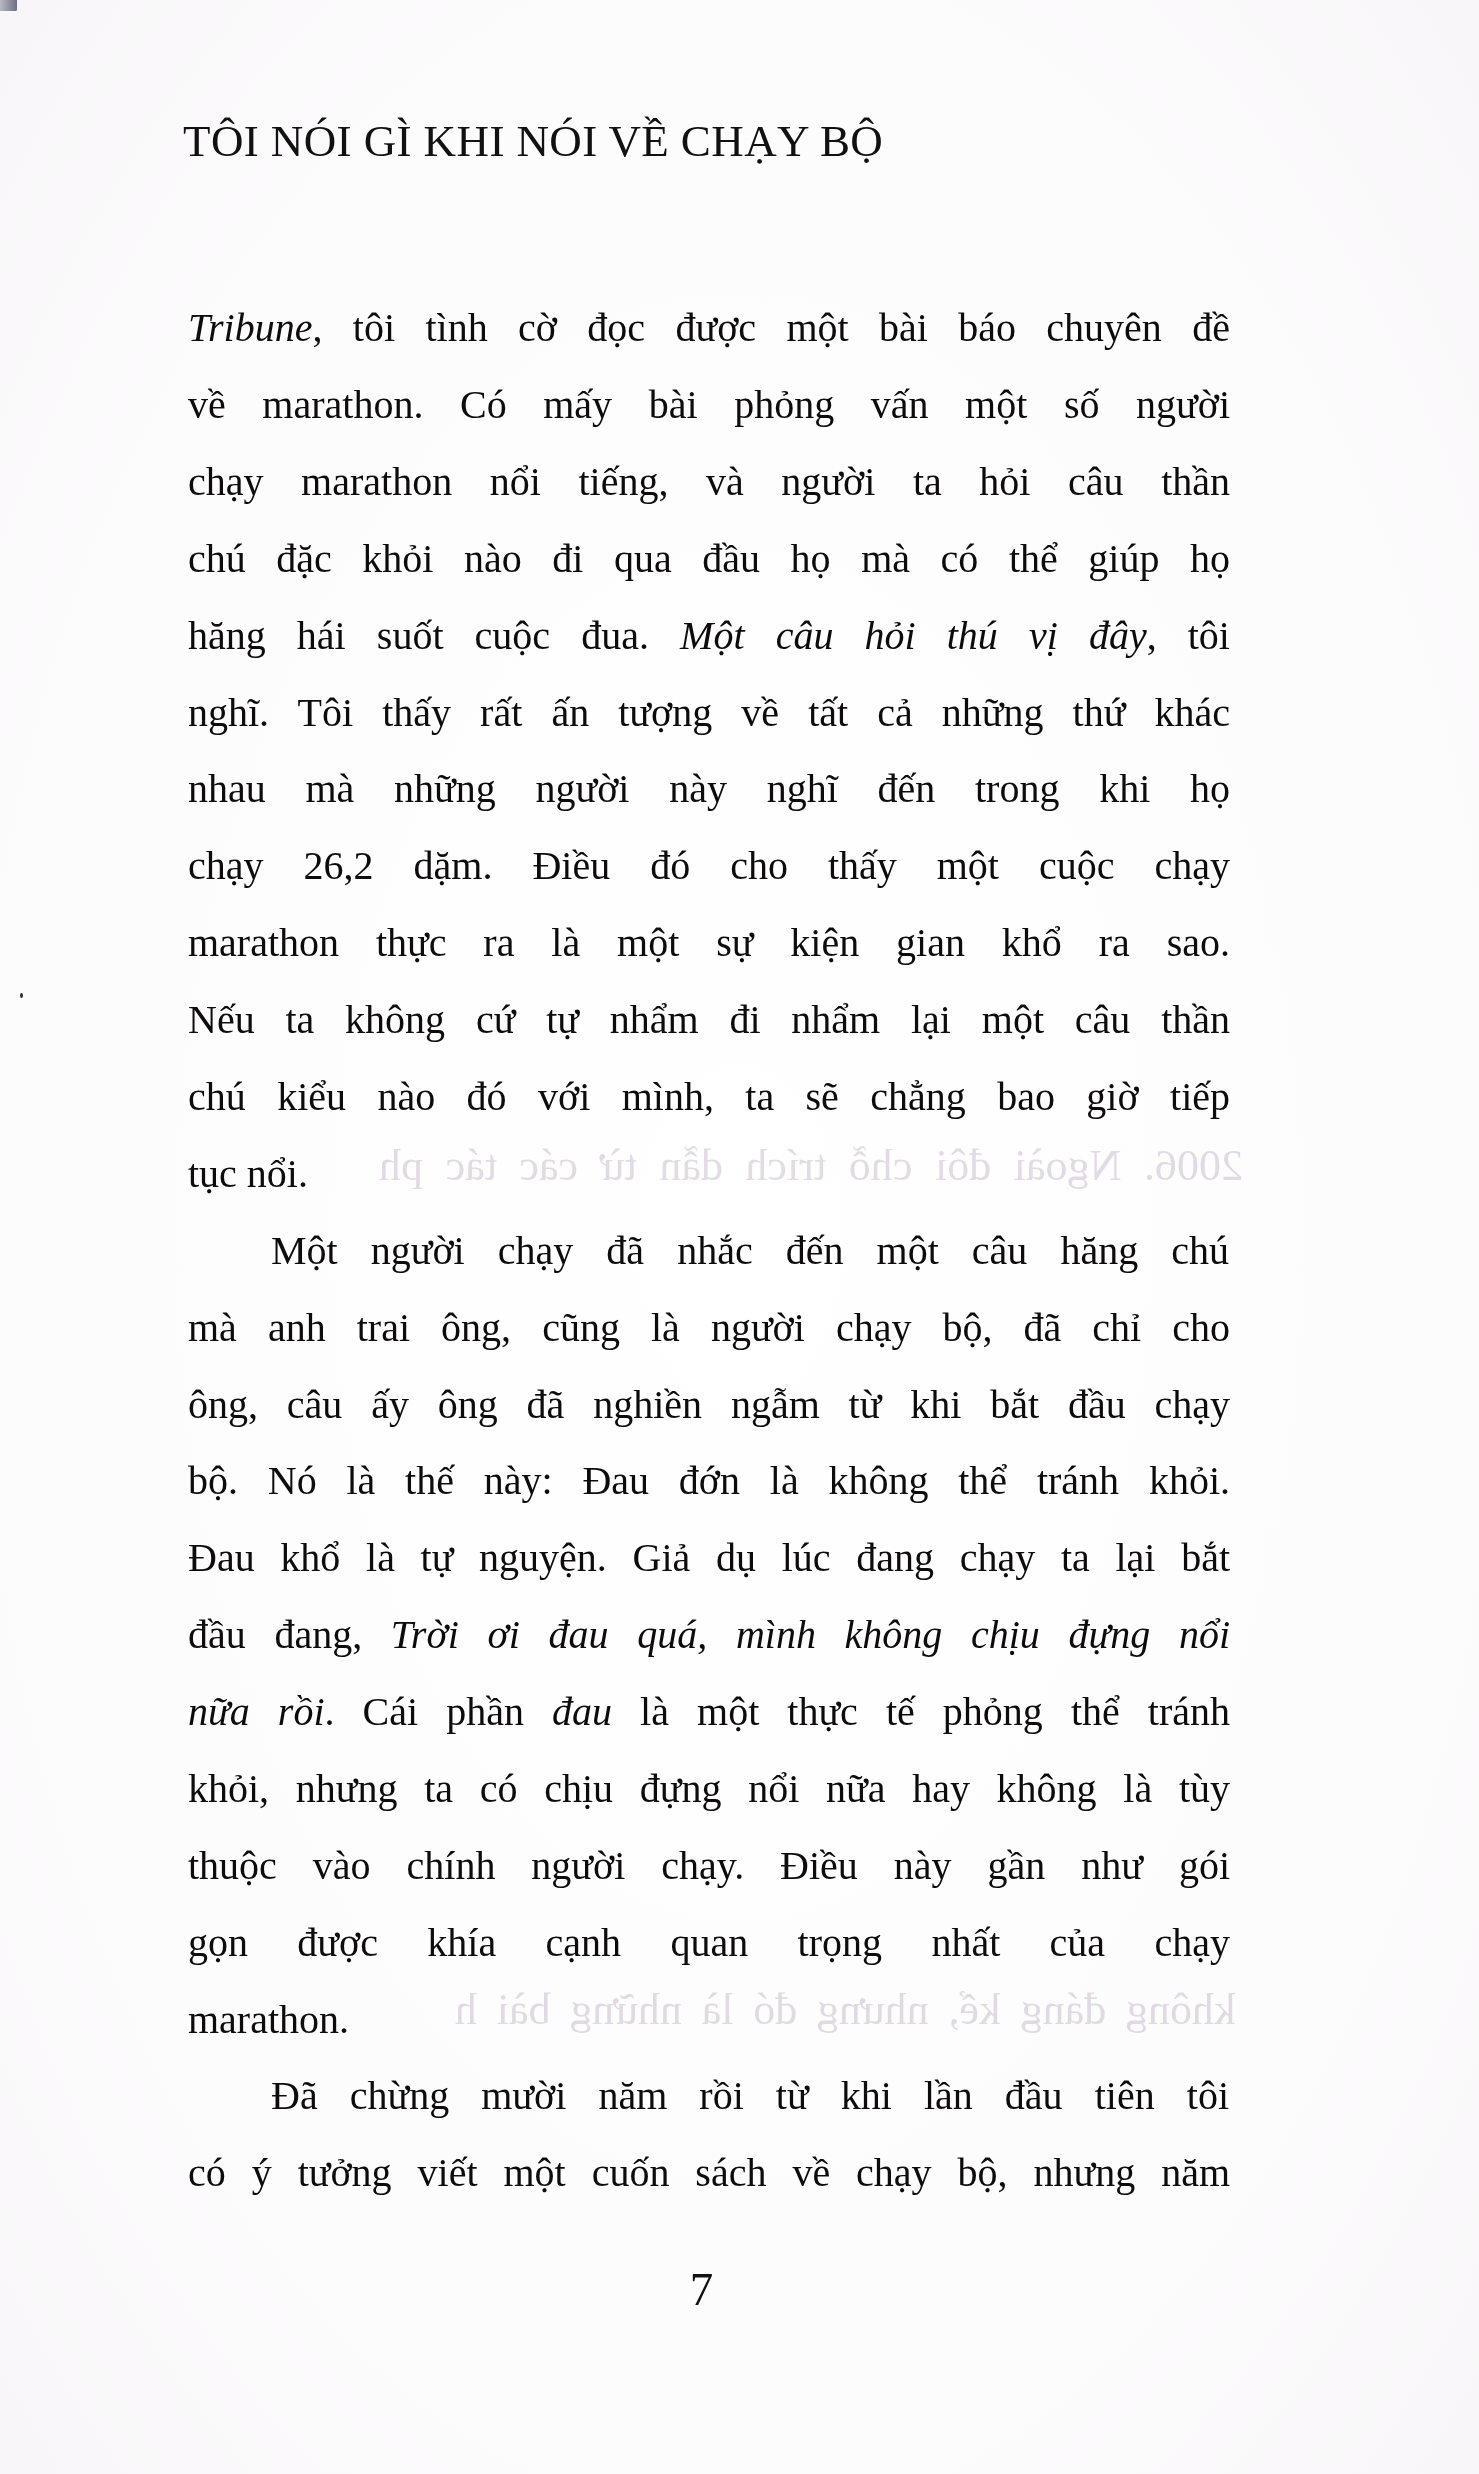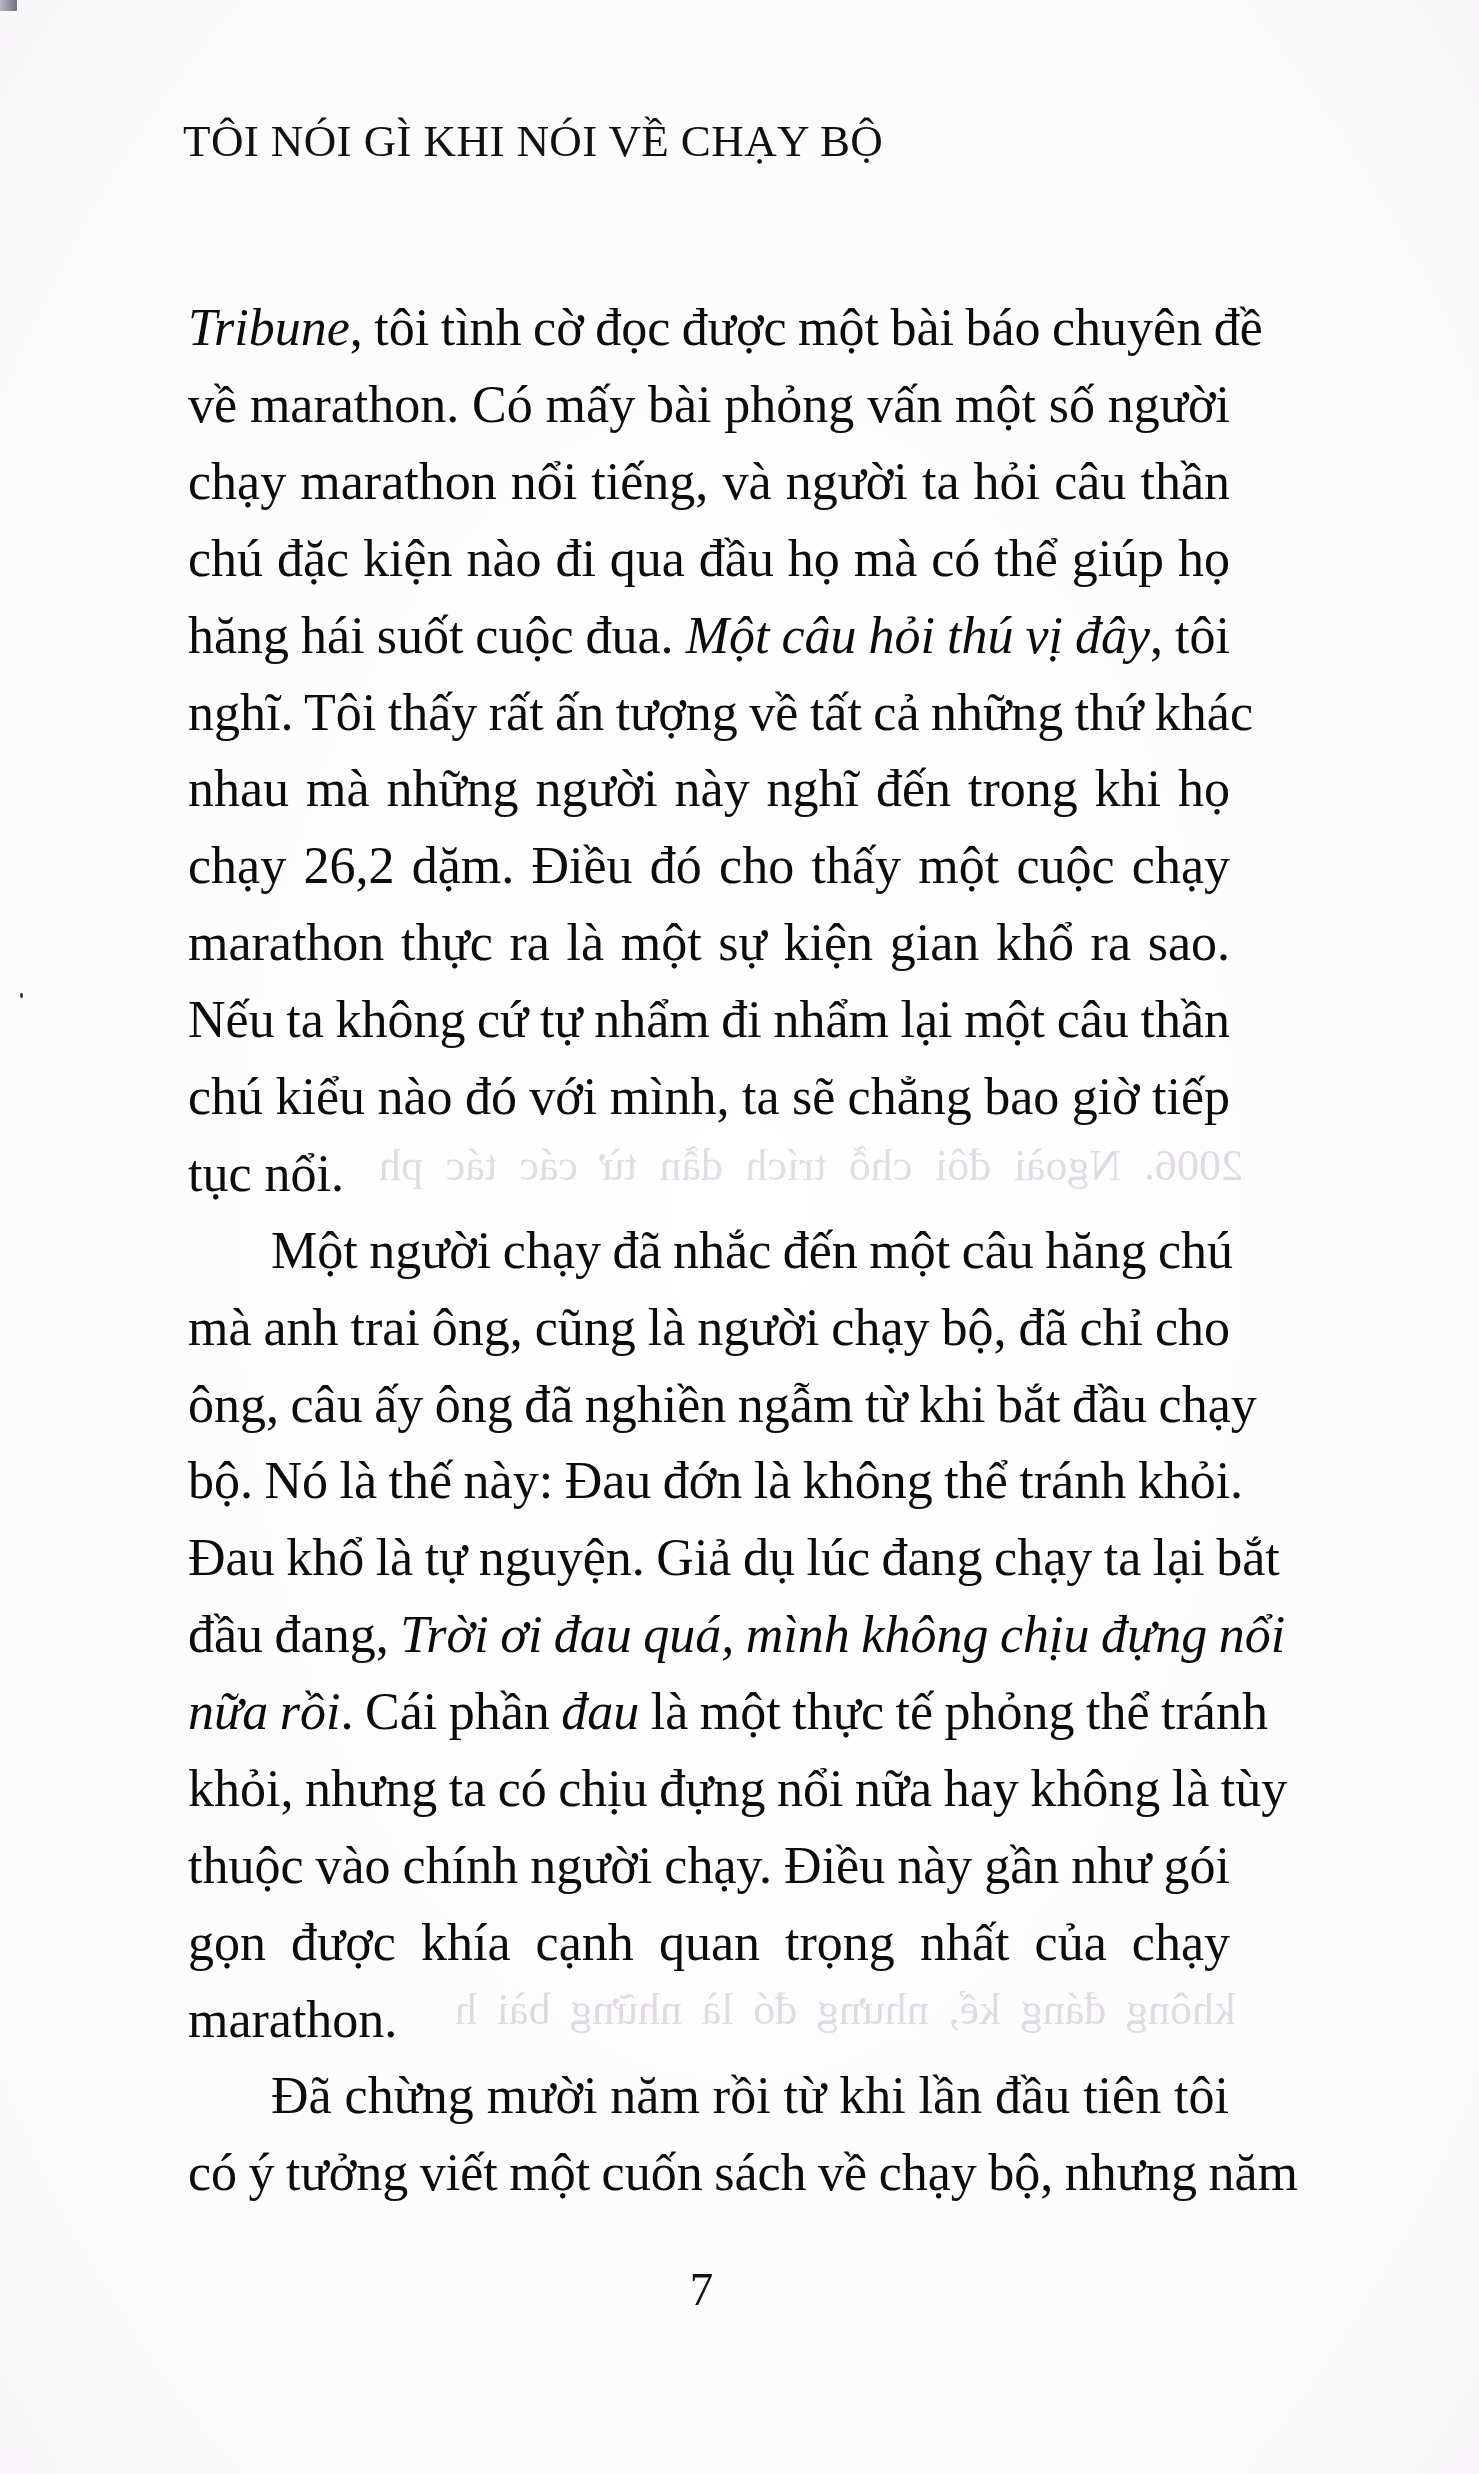--- a/index.html
+++ b/index.html
@@ -65,21 +65,21 @@
     .body-text {
       position: absolute;
       left: 188px;
       top: 0;
       width: 1042px;
     }
     .line {
       position: absolute;
       left: 0;
       width: 1042px;
-      font-size: 52px;
+      font-size: 40px;
       line-height: 61px;
       white-space: nowrap;
       text-align: justify;
       text-align-last: justify;
       word-spacing: -1.5px;
     }
     .line.last {
       text-align-last: left;
       word-spacing: 0;
     }
@@ -109,21 +109,21 @@
 
   <div class="running-head">TÔI NÓI GÌ KHI NÓI VỀ CHẠY BỘ</div>
 
   <div class="bleed b1">2006. Ngoài đôi chỗ trích dẫn từ các tác ph</div>
   <div class="bleed b2">không đáng kể, nhưng đó là những bài h</div>
 
   <div class="body-text" id="body-text">
       <div class="line" style="top: 297px;"><span class="it">Tribune</span><span>, tôi tình cờ đọc được một bài báo chuyên đề</span></div>
       <div class="line" style="top: 374px;"><span>về marathon. Có mấy bài phỏng vấn một số người</span></div>
       <div class="line" style="top: 451px;"><span>chạy marathon nổi tiếng, và người ta hỏi câu thần</span></div>
-      <div class="line" style="top: 528px;"><span>chú đặc kiện nào đi qua đầu họ mà có thể giúp họ</span></div>
+      <div class="line" style="top: 528px;"><span>chú đặc khỏi nào đi qua đầu họ mà có thể giúp họ</span></div>
       <div class="line" style="top: 605px;"><span>hăng hái suốt cuộc đua. </span><span class="it">Một câu hỏi thú vị đây</span><span>, tôi</span></div>
       <div class="line" style="top: 682px;"><span>nghĩ. Tôi thấy rất ấn tượng về tất cả những thứ khác</span></div>
       <div class="line" style="top: 758px; font-family: Liberation Serif, serif;"><span>nhau mà những người này nghĩ đến trong khi họ</span></div>
       <div class="line" style="top: 835px;"><span>chạy 26,2 dặm. Điều đó cho thấy một cuộc chạy</span></div>
       <div class="line" style="top: 912px;"><span>marathon thực ra là một sự kiện gian khổ ra sao.</span></div>
       <div class="line" style="top: 989px;"><span>Nếu ta không cứ tự nhẩm đi nhẩm lại một câu thần</span></div>
       <div class="line" style="top: 1066px;"><span>chú kiểu nào đó với mình, ta sẽ chẳng bao giờ tiếp</span></div>
       <div class="line last" style="top: 1143px;"><span>tục nổi.</span></div>
       <div class="line indent" style="top: 1220px;"><span>Một người chạy đã nhắc đến một câu hăng chú</span></div>
       <div class="line" style="top: 1297px;"><span>mà anh trai ông, cũng là người chạy bộ, đã chỉ cho</span></div>

